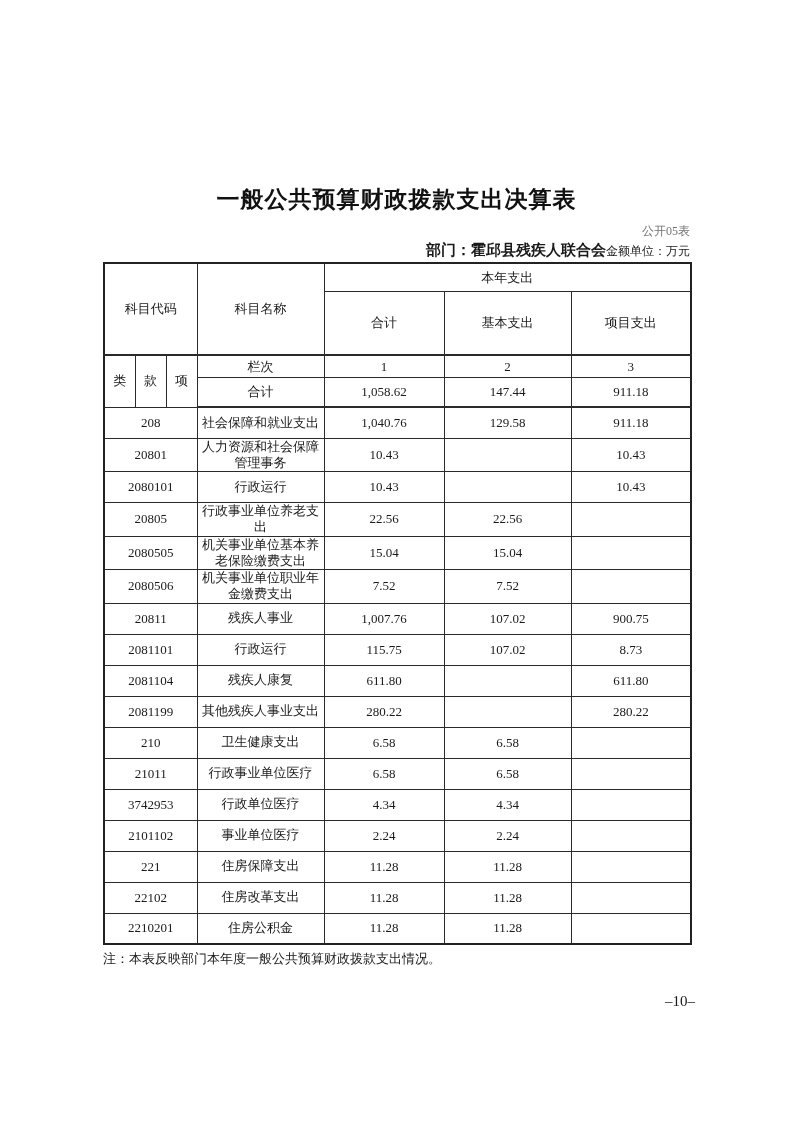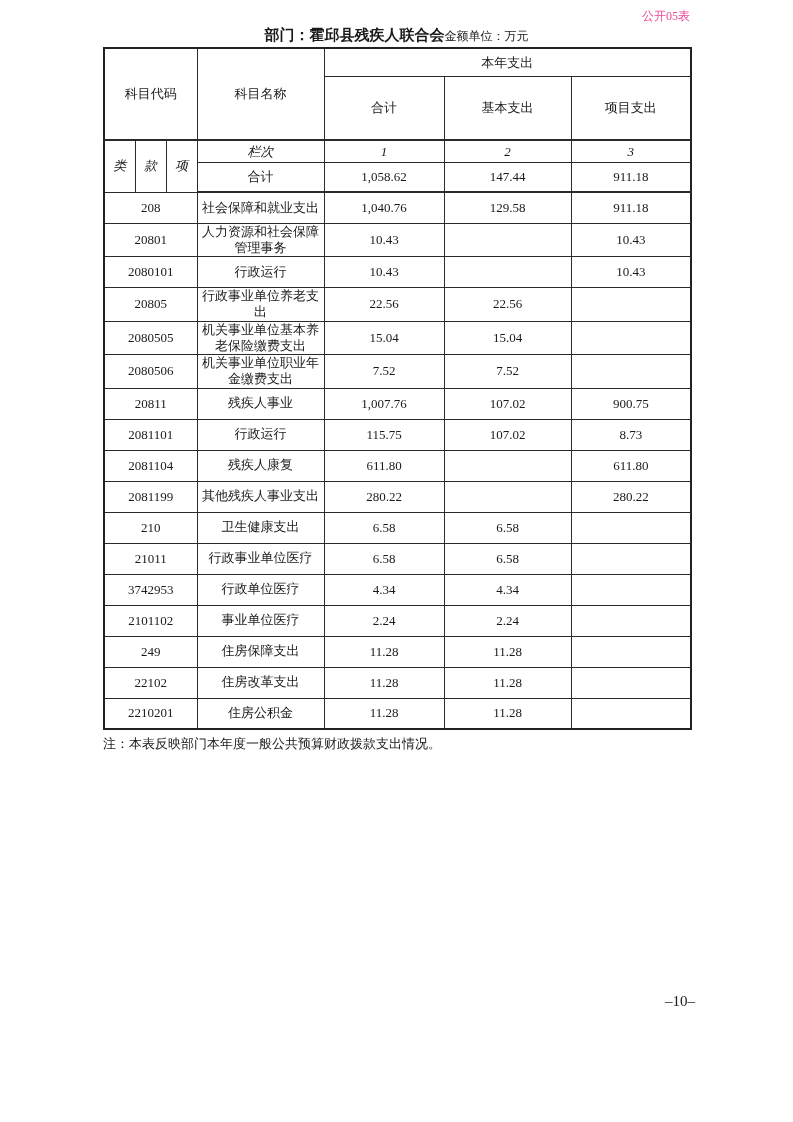--- a/index.html
+++ b/index.html
@@ -7,50 +7,51 @@
     position:relative; width:793px; height:1122px; background:#ffffff;
     font-family:"Liberation Serif","DejaVu Serif",serif; color:#1a1a1a;
     overflow:hidden;
   }
   .content { position:absolute; left:103px; top:0; width:587px; }
   .doc-title {
     margin:184px 0 0 0; text-align:center;
     font-family:"Liberation Sans","DejaVu Sans",sans-serif;
     font-weight:bold; font-size:23px; letter-spacing:1px; color:#111;
   }
-  .form-code { text-align:right; font-size:12px; margin-top:8px; color:#ec4899; }
-  .meta-row { display:flex; justify-content:center; align-items:flex-end; margin-top:1px; margin-bottom:2px;font-family:Liberation Mono, monospace; }
+  .form-code { text-align:right; font-size:12px; margin-top:8px; color:#737373; }
+  .meta-row { display:flex; justify-content:flex-end; align-items:flex-end; margin-top:1px; margin-bottom:2px;font-family:Liberation Mono, monospace; }
   .dept { font-size:15px; font-weight:bold; }
   .unit { font-size:12px; }
   table.fin {
     border-collapse:collapse; width:587px; table-layout:fixed;
     border:2px solid #222;
   }
   table.fin td {
     border:1px solid #2a2a2a; padding:0; text-align:center;
     vertical-align:middle; font-size:13px; overflow:hidden;
   }
   tr.hrow1 td { height:27px;border-radius:14px; }
   tr.hrow2 td { height:62px; }
-  tr.lanci-row td { height:21px; border-top-width:2px;font-style:italic; }
+  tr.lanci-row td { height:21px; border-top-width:2px; }
   tr.grand-total-row td { height:28px; border-bottom-width:2px; }
   tr.grand-total-row td.num { font-weight:normal; }
   tbody.data tr { height:31px;padding-left:12px; }
   td.code { text-align:left; padding-left:3px; font-size:11.5px; }
   td.name { text-align:left; padding:2px 4px 2px 3px; font-size:12.5px; line-height:1.25; }
   td.num  { text-align:right; padding-right:3px; }
   .note { margin-top:5px; font-weight:normal; font-size:13px; }
   .page-number { position:absolute; top:993px; right:98px; font-size:15px; color:#1a1a1a; }
 </style>
 </head>
 <body>
 
 <div class="page">
   <div class="content">
 
+    <h1 class="doc-title">一般公共预算财政拨款支出决算表</h1>
 
     <div class="form-code">公开05表</div>
 
     <div class="meta-row">
       <span class="dept">部门：霍邱县残疾人联合会</span>
       <span class="unit">金额单位：万元</span>
     </div>
 
     <table class="fin">
       <colgroup>
@@ -196,21 +197,21 @@
 
   <tr>
     <td class="code" colspan="3">2101102</td>
     <td class="name">事业单位医疗</td>
     <td class="num">2.24</td>
     <td class="num">2.24</td>
     <td class="num"></td>
   </tr>
 
   <tr>
-    <td class="code" colspan="3">249</td>
+    <td class="code" colspan="3">221</td>
     <td class="name">住房保障支出</td>
     <td class="num">11.28</td>
     <td class="num">11.28</td>
     <td class="num"></td>
   </tr>
 
   <tr>
     <td class="code" colspan="3">22102</td>
     <td class="name">住房改革支出</td>
     <td class="num">11.28</td>

